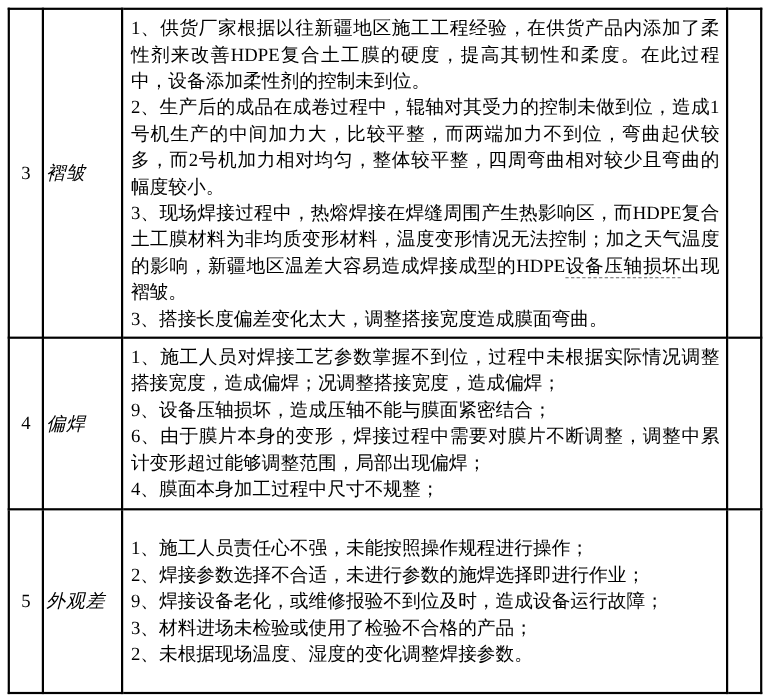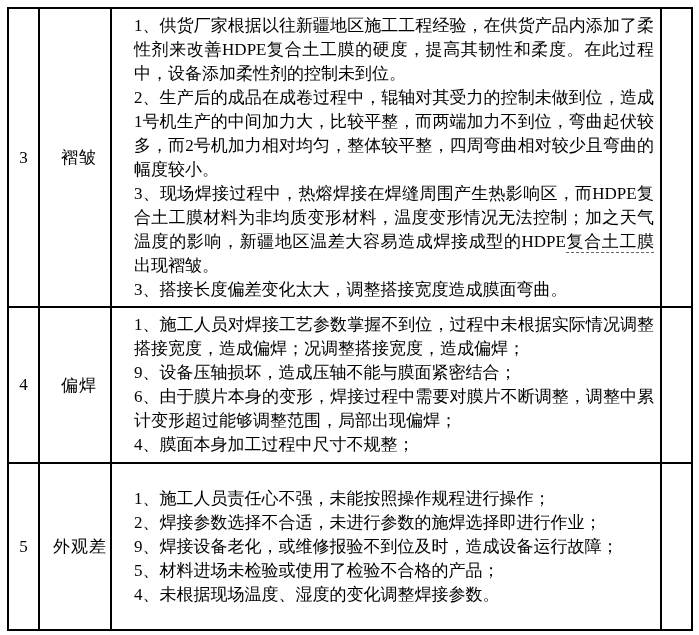--- a/index.html
+++ b/index.html
@@ -34,28 +34,29 @@
   }
   tr.row-h1 { height: 299px; }
   tr.row-h2 { height: 156px; }
   tr.row-h3 { height: 167px; }
   td.num {
     text-align: center;
     font-size: 17px;
     padding: 0;
   }
   td.cat {
-    text-align: right;
+    text-align: left;
     font-size: 17px;
-    padding: 0 13px;
+    padding: 0 2px;
     letter-spacing: 1px;
     white-space: nowrap;
+    font-style: italic;
   }
   td.desc {
-    padding: 3px 6px 3px 22px;
+    padding: 3px 6px 3px 7px;
     font-size: 17px;
     line-height: 24px;
   }
   td.desc .item {
     text-align: justify;
     text-justify: inter-character;
     word-break: break-word;
   }
   td.empty {
     padding: 0;
@@ -77,21 +78,21 @@
       <col style="width:31px">
     </colgroup>
 
     <tbody>
         <tr class="row-h1">
       <td class="num">3</td>
       <td class="cat">褶皱</td>
       <td class="desc">
         <div class="item">1、供货厂家根据以往新疆地区施工工程经验，在供货产品内添加了柔性剂来改善HDPE复合土工膜的硬度，提高其韧性和柔度。在此过程中，设备添加柔性剂的控制未到位。</div>
         <div class="item">2、生产后的成品在成卷过程中，辊轴对其受力的控制未做到位，造成1号机生产的中间加力大，比较平整，而两端加力不到位，弯曲起伏较多，而2号机加力相对均匀，整体较平整，四周弯曲相对较少且弯曲的幅度较小。</div>
-        <div class="item"><span>3、现场焊接过程中，热熔焊接在焊缝周围产生热影响区，而HDPE复合土工膜材料为非均质变形材料，温度变形情况无法控制；加之天气温度的影响，新疆地区温差大容易造成焊接成型的HDPE</span><span class="dashed-underline">复合土工膜</span><span>出现褶皱。</span></div>
+        <div class="item"><span>3、现场焊接过程中，热熔焊接在焊缝周围产生热影响区，而HDPE复合土工膜材料为非均质变形材料，温度变形情况无法控制；加之天气温度的影响，新疆地区温差大容易造成焊接成型的HDPE</span><span class="dashed-underline">设备压轴损坏</span><span>出现褶皱。</span></div>
         <div class="item">3、搭接长度偏差变化太大，调整搭接宽度造成膜面弯曲。</div>
       </td>
       <td class="empty"></td>
     </tr>
 
     <tr class="row-h2">
       <td class="num">4</td>
       <td class="cat">偏焊</td>
       <td class="desc">
         <div class="item">1、施工人员对焊接工艺参数掌握不到位，过程中未根据实际情况调整搭接宽度，造成偏焊；况调整搭接宽度，造成偏焊；</div>
@@ -102,20 +103,20 @@
       <td class="empty"></td>
     </tr>
 
     <tr class="row-h3">
       <td class="num">5</td>
       <td class="cat">外观差</td>
       <td class="desc">
         <div class="item">1、施工人员责任心不强，未能按照操作规程进行操作；</div>
         <div class="item">2、焊接参数选择不合适，未进行参数的施焊选择即进行作业；</div>
         <div class="item">9、焊接设备老化，或维修报验不到位及时，造成设备运行故障；</div>
-        <div class="item">5、材料进场未检验或使用了检验不合格的产品；</div>
-        <div class="item">4、未根据现场温度、湿度的变化调整焊接参数。</div>
+        <div class="item">3、材料进场未检验或使用了检验不合格的产品；</div>
+        <div class="item">2、未根据现场温度、湿度的变化调整焊接参数。</div>
       </td>
       <td class="empty"></td>
     </tr>
   </tbody>
     </table>
 </div>
 
 </body></html>

